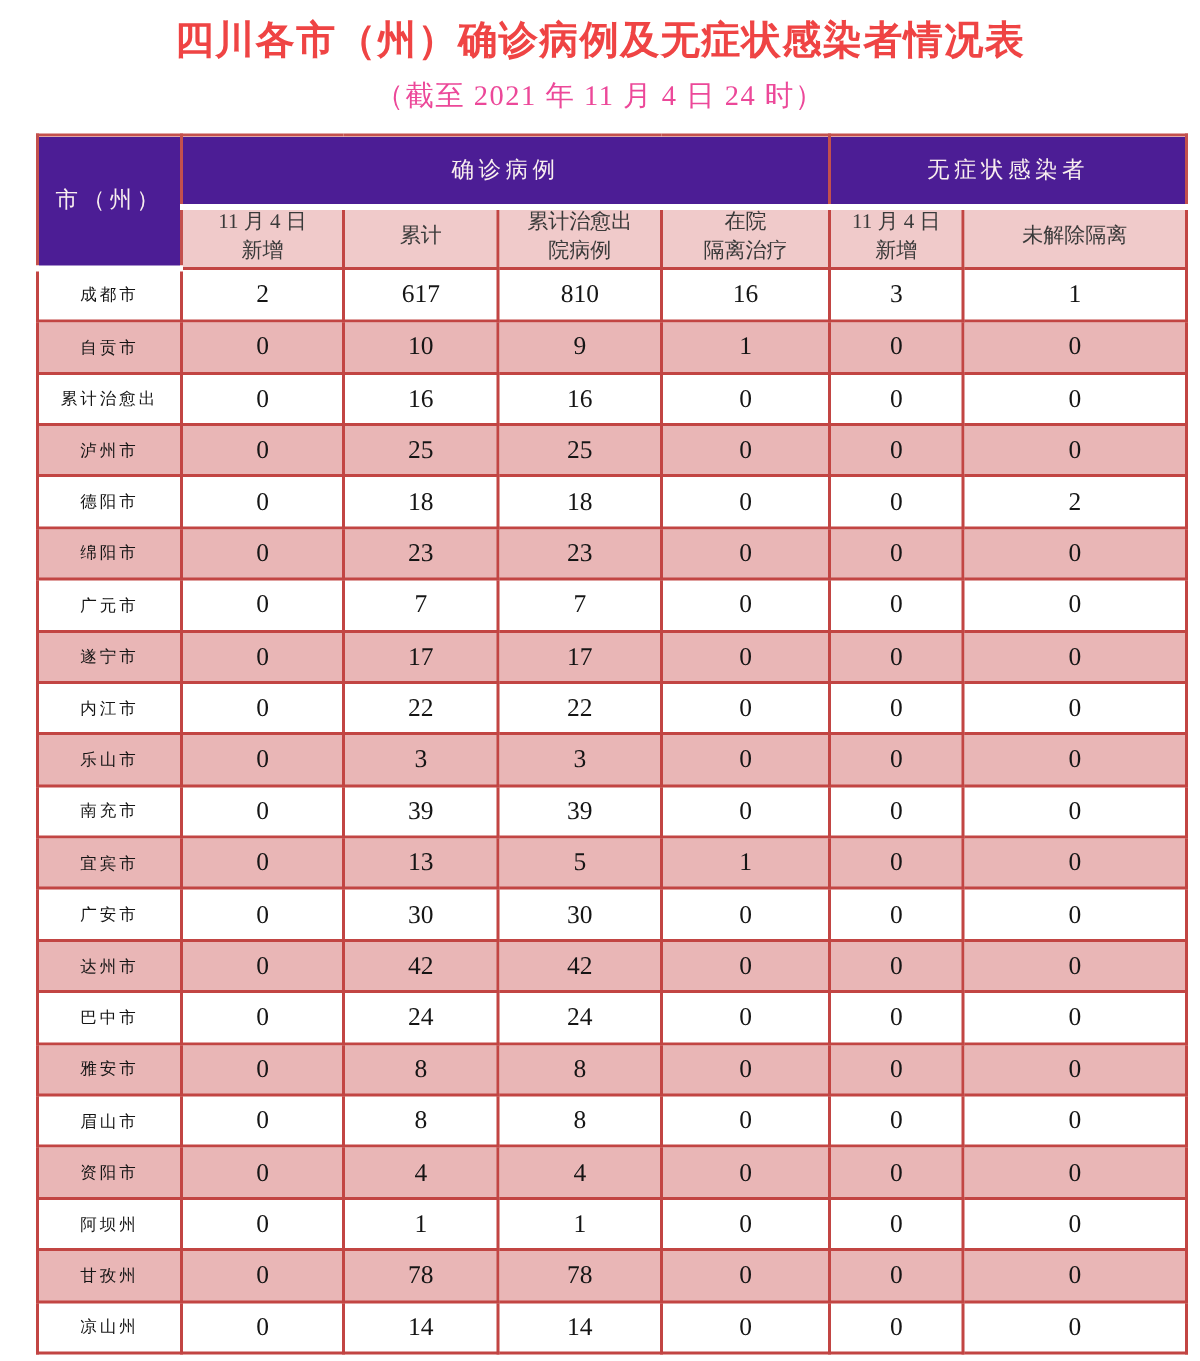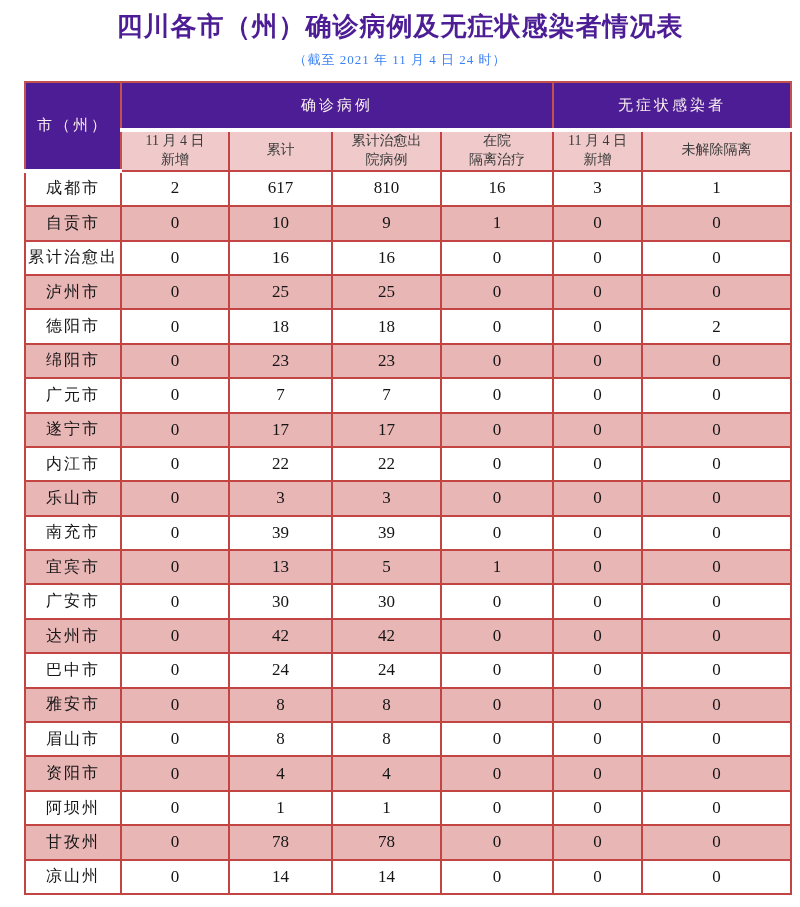--- a/index.html
+++ b/index.html
@@ -16,28 +16,28 @@
     overflow: hidden;
     background: #ffffff;
   }
   .title {
     margin: 0;
     padding-top: 9px;
     text-align: center;
     font-family: "Liberation Sans", "DejaVu Sans", sans-serif;
     font-size: 26px;
     font-weight: bold;
-    color: #4c1d95;
+    color: #ef4444;
     letter-spacing: 1px;
   }
   .subtitle {
     margin-top: 7px;
     text-align: center;
-    font-size: 13px;
-    color: #3b82f6;
+    font-size: 19px;
+    color: #ec4899;
     letter-spacing: 1px;
   }
   table.cases {
     margin: 12px 0 0 24px;
     border-collapse: collapse;
     table-layout: fixed;
     width: 766px;
     border: 2px solid #c24543;
   }
   table.cases th, table.cases td {
@@ -82,21 +82,21 @@
     border: 2px solid #c24543;
     height: 32.4px;
     font-size: 17px;
     color: #151515;
     background: #ffffff;
   }
   tbody tr.alt td {
     background: #e9b6b6;
   }
   tbody td.city {
-    font-size: 16px;
+    font-size: 11px;
     letter-spacing: 2px;
   }
 </style>
 </head>
 <body>
 
 <div class="page">
 
   <h1 class="title">四川各市（州）确诊病例及无症状感染者情况表</h1>
 

